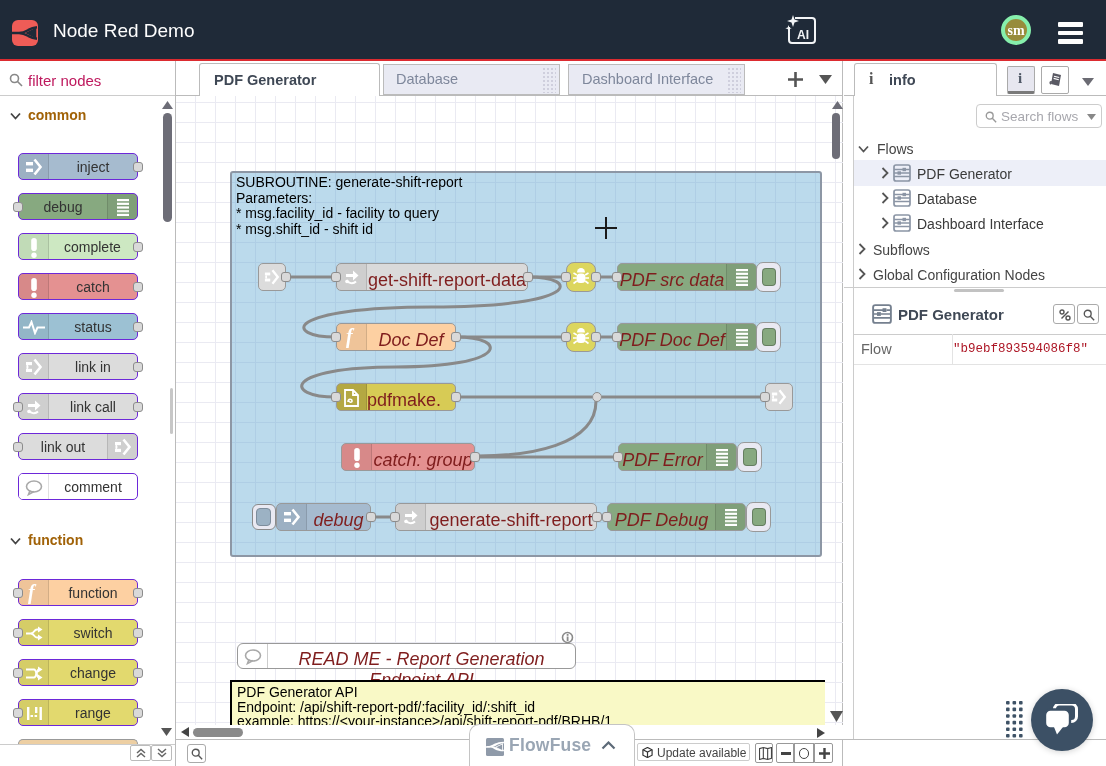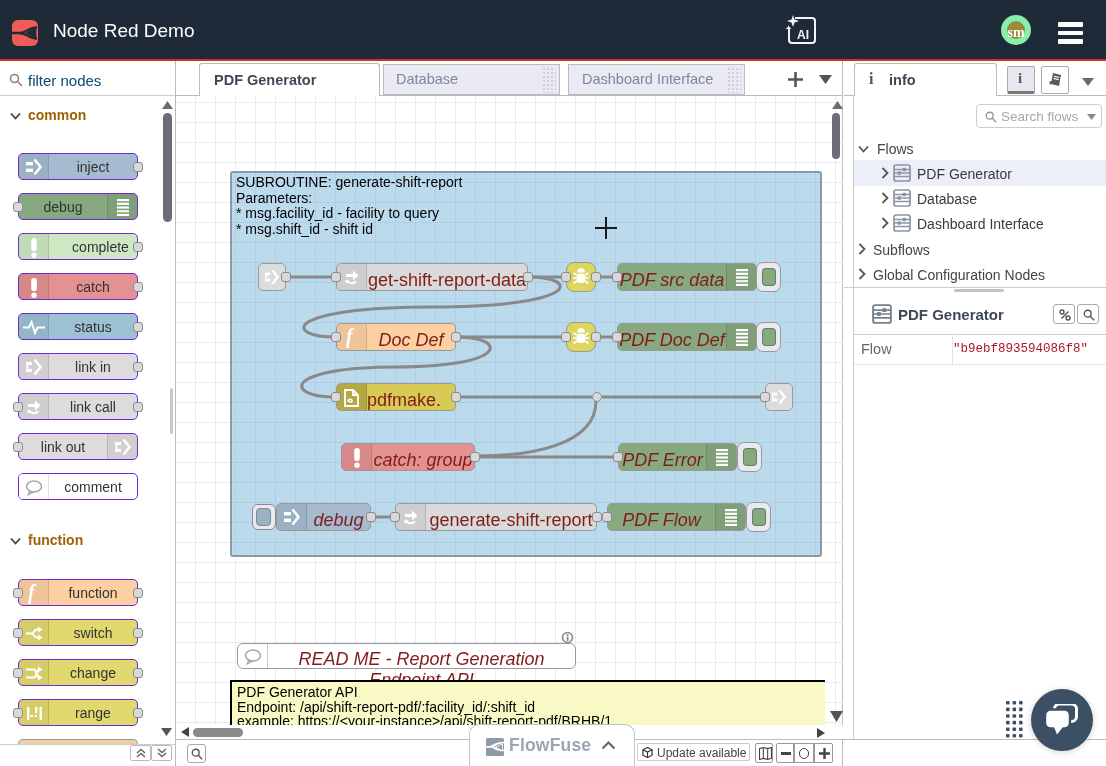--- a/index.html
+++ b/index.html
@@ -50,36 +50,36 @@
     <div class="abs" style="left:53px;top:20px;font-size:19px;color:#fdfdfd;">Node Red Demo</div>
 
     <svg class="abs" style="left:785px;top:15px" width="34" height="32" viewBox="0 0 34 32">
       <path d="M10,3 L27,3 Q30,3 30,6 L30,25 Q30,28 27,28 L7,28 Q4,28 4,25 L4,12" fill="none" stroke="#f2f4f6" stroke-width="2"></path>
       <path d="M8,0 L9.5,4.5 L14,6 L9.5,7.5 L8,12 L6.5,7.5 L2,6 L6.5,4.5 Z" fill="#f2f4f6"></path>
       <path d="M3.5,10 L4.3,12.4 L6.7,13.2 L4.3,14 L3.5,16.4 L2.7,14 L0.3,13.2 L2.7,12.4 Z" fill="#f2f4f6"></path>
       <text x="12" y="24" font-size="12" font-weight="bold" fill="#f2f4f6" font-family="Liberation Sans">AI</text>
     </svg>
 
 
-    <div class="abs" style="left:1001px;top:15px;width:30px;height:30px;border-radius:50%;background:#978c3b;border:6px solid #86efac;">
+    <div class="abs" style="left:1001px;top:15px;width:30px;height:30px;border-radius:50%;background:#978c3b;border:4px solid #86efac;">
       <div class="abs" style="left:0;top:4px;width:100%;text-align:center;font-size:14px;font-weight:bold;color:#fff;font-family:'Liberation Serif',serif;">sm</div>
     </div>
 
     <div class="abs" style="left:1058px;top:22px;width:25px;height:4.5px;background:#fdfdfd;border-radius:1px;"></div>
     <div class="abs" style="left:1058px;top:30.5px;width:25px;height:4.5px;background:#fdfdfd;border-radius:1px;"></div>
     <div class="abs" style="left:1058px;top:39px;width:25px;height:4.5px;background:#fdfdfd;border-radius:1px;"></div>
   </div>
   <div id="redline"></div>
   <div id="palette"></div>
 
   <svg class="abs" style="left:9px;top:73px" width="14" height="14" viewBox="0 0 14 14">
       <circle cx="5.5" cy="5.5" r="4" fill="none" stroke="#888" stroke-width="1.6"></circle>
       <path d="M8.5,8.5 L13,13" stroke="#888" stroke-width="1.6"></path>
     </svg>
-  <div class="abs" style="left:28px;top:72px;font-size:15px;color:#0c4a6e;">filter nodes</div>
+  <div class="abs" style="left:28px;top:72px;font-size:15px;color:#be185d;">filter nodes</div>
   <div class="abs" style="left:0;top:95px;width:176px;height:1px;background:#ccc;"></div>
 
   <svg class="abs" style="left:10px;top:112px" width="11" height="8" viewBox="0 0 11 8">
       <path d="M1,1.5 L5.5,6.5 L10,1.5" fill="none" stroke="#444" stroke-width="1.8"></path>
     </svg>
   <div class="cat" style="left:28px;top:107px;">common</div>
   <svg class="abs" style="left:10px;top:537px" width="11" height="8" viewBox="0 0 11 8">
       <path d="M1,1.5 L5.5,6.5 L10,1.5" fill="none" stroke="#444" stroke-width="1.8"></path>
     </svg>
   <div class="cat" style="left:28px;top:532px;">function</div>
@@ -110,21 +110,21 @@
     <div class="port" style="left:-6px;top:8px;"></div>
   </div>
 
   <div class="pal-node" style="top:233px;background:#cde8c2;">
     <div class="nicon l">
         <svg style="margin:4px 0 0 11px" width="8" height="20" viewBox="0 0 8 20">
           <rect x="1.2" y="0" width="5.6" height="13" rx="2.8" fill="#fff"></rect>
           <circle cx="4" cy="17.2" r="2.7" fill="#fff"></circle>
         </svg>
       </div>
-    <div class="lbl" style="left:45px;right:0;text-align:center;">complete</div>
+    <div class="lbl" style="left:45px;right:0;">complete</div>
     <div class="port" style="right:-6px;top:8px;"></div>
   </div>
 
   <div class="pal-node" style="top:273px;background:#e49191;">
     <div class="nicon l">
         <svg style="margin:4px 0 0 11px" width="8" height="20" viewBox="0 0 8 20">
           <rect x="1.2" y="0" width="5.6" height="13" rx="2.8" fill="#fff"></rect>
           <circle cx="4" cy="17.2" r="2.7" fill="#fff"></circle>
         </svg>
       </div>
@@ -473,21 +473,21 @@
   <div class="fnode" style="left:607px;top:503px;width:139px;background:#87a980;">
     <div class="nicon r">
         <svg style="margin:5px 0 0 9px" width="12" height="17" viewBox="0 0 12 17">
           <rect x="0" y="0" width="12" height="2.2" fill="#fff"></rect>
           <rect x="0" y="3.7" width="12" height="2.2" fill="#fff"></rect>
           <rect x="0" y="7.4" width="12" height="2.2" fill="#fff"></rect>
           <rect x="0" y="11.1" width="12" height="2.2" fill="#f2f7ef"></rect>
           <rect x="0" y="14.8" width="12" height="2.2" fill="#fff"></rect>
         </svg>
       </div>
-    <div class="lbl" style="left:0;right:30px;text-align:center;">PDF Flow</div>
+    <div class="lbl" style="left:0;right:30px;text-align:center;">PDF Debug</div>
   </div>
   <div class="port" style="left:602px;top:512px;"></div>
 
   <div class="abs" style="left:595px;top:227px;width:22px;height:1.6px;background:#1a1a1a;"></div>
   <div class="abs" style="left:605px;top:217px;width:1.6px;height:22px;background:#1a1a1a;"></div>
 
   <svg class="abs" style="left:561px;top:631px" width="13" height="13" viewBox="0 0 13 13">
       <circle cx="6.5" cy="6.5" r="5" fill="none" stroke="#8a8a8a" stroke-width="1.6"></circle>
       <rect x="5.7" y="5.5" width="1.8" height="4.5" fill="#8a8a8a"></rect>
       <rect x="5.7" y="3" width="1.8" height="1.8" fill="#8a8a8a"></rect>

